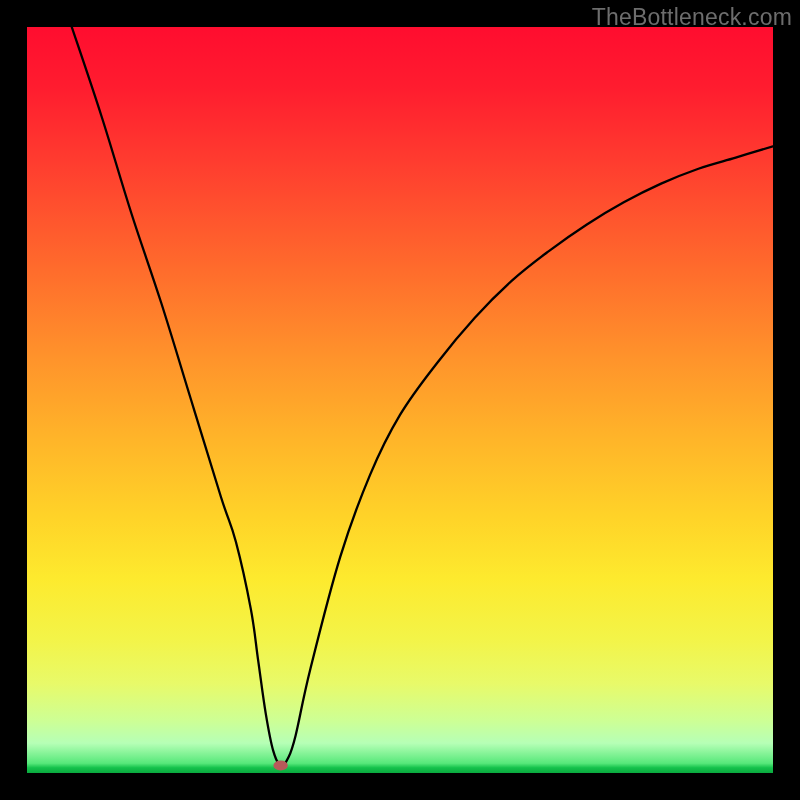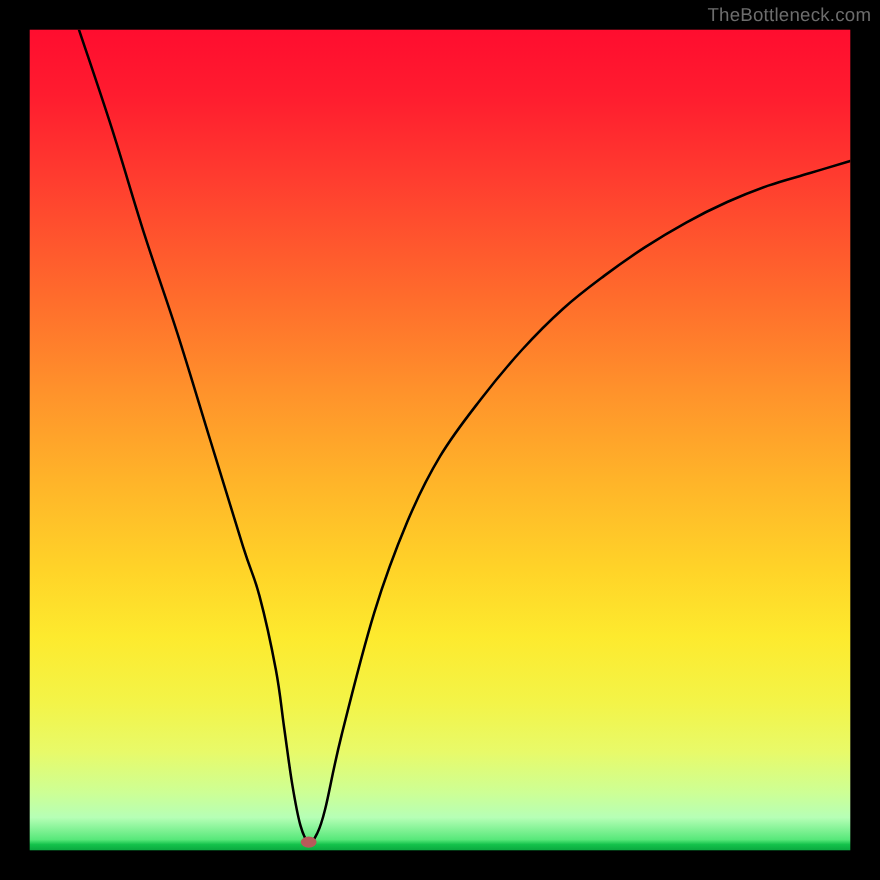--- a/index.html
+++ b/index.html
@@ -48,21 +48,21 @@
     left: 0;
     top: 0;
     width: 746px;
     height: 746px;
   }
   .watermark {
     position: absolute;
     top: 4px;
     right: 8px;
     color: #6d6d6d;
-    font-size: 17px;
+    font-size: 23px;
     letter-spacing: 0.2px;
     font-weight: 400;
     text-align: right;
     pointer-events: none;
   }
 </style>
 </head>
 <body>
 
 <div class="frame">

